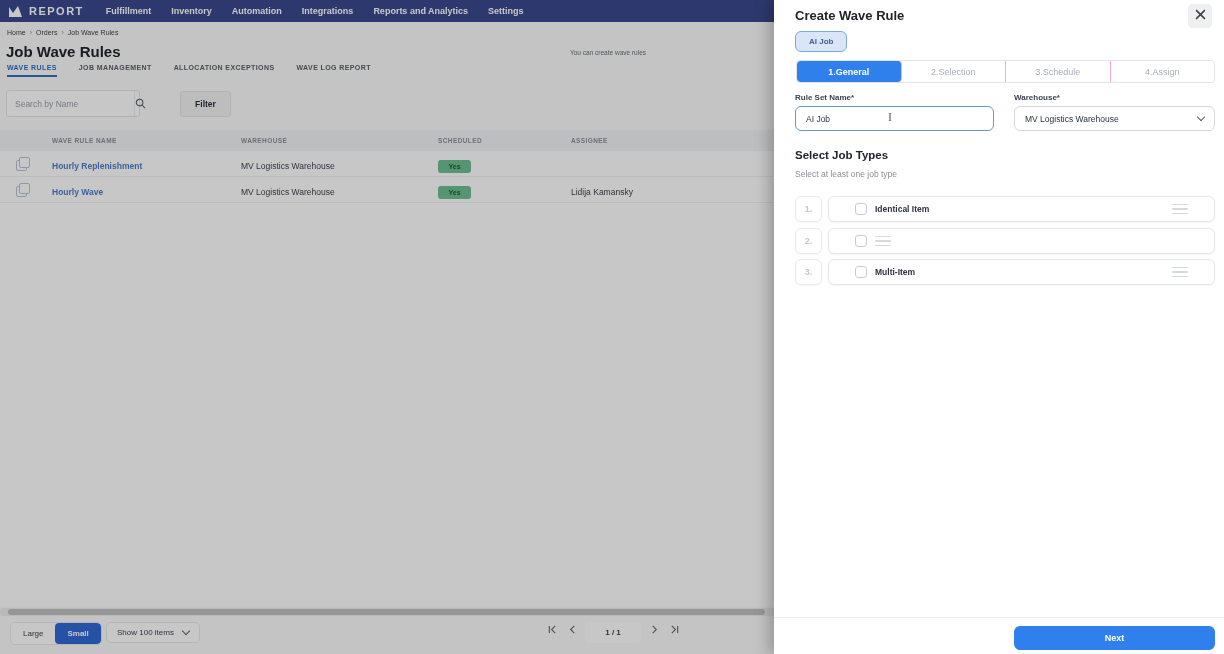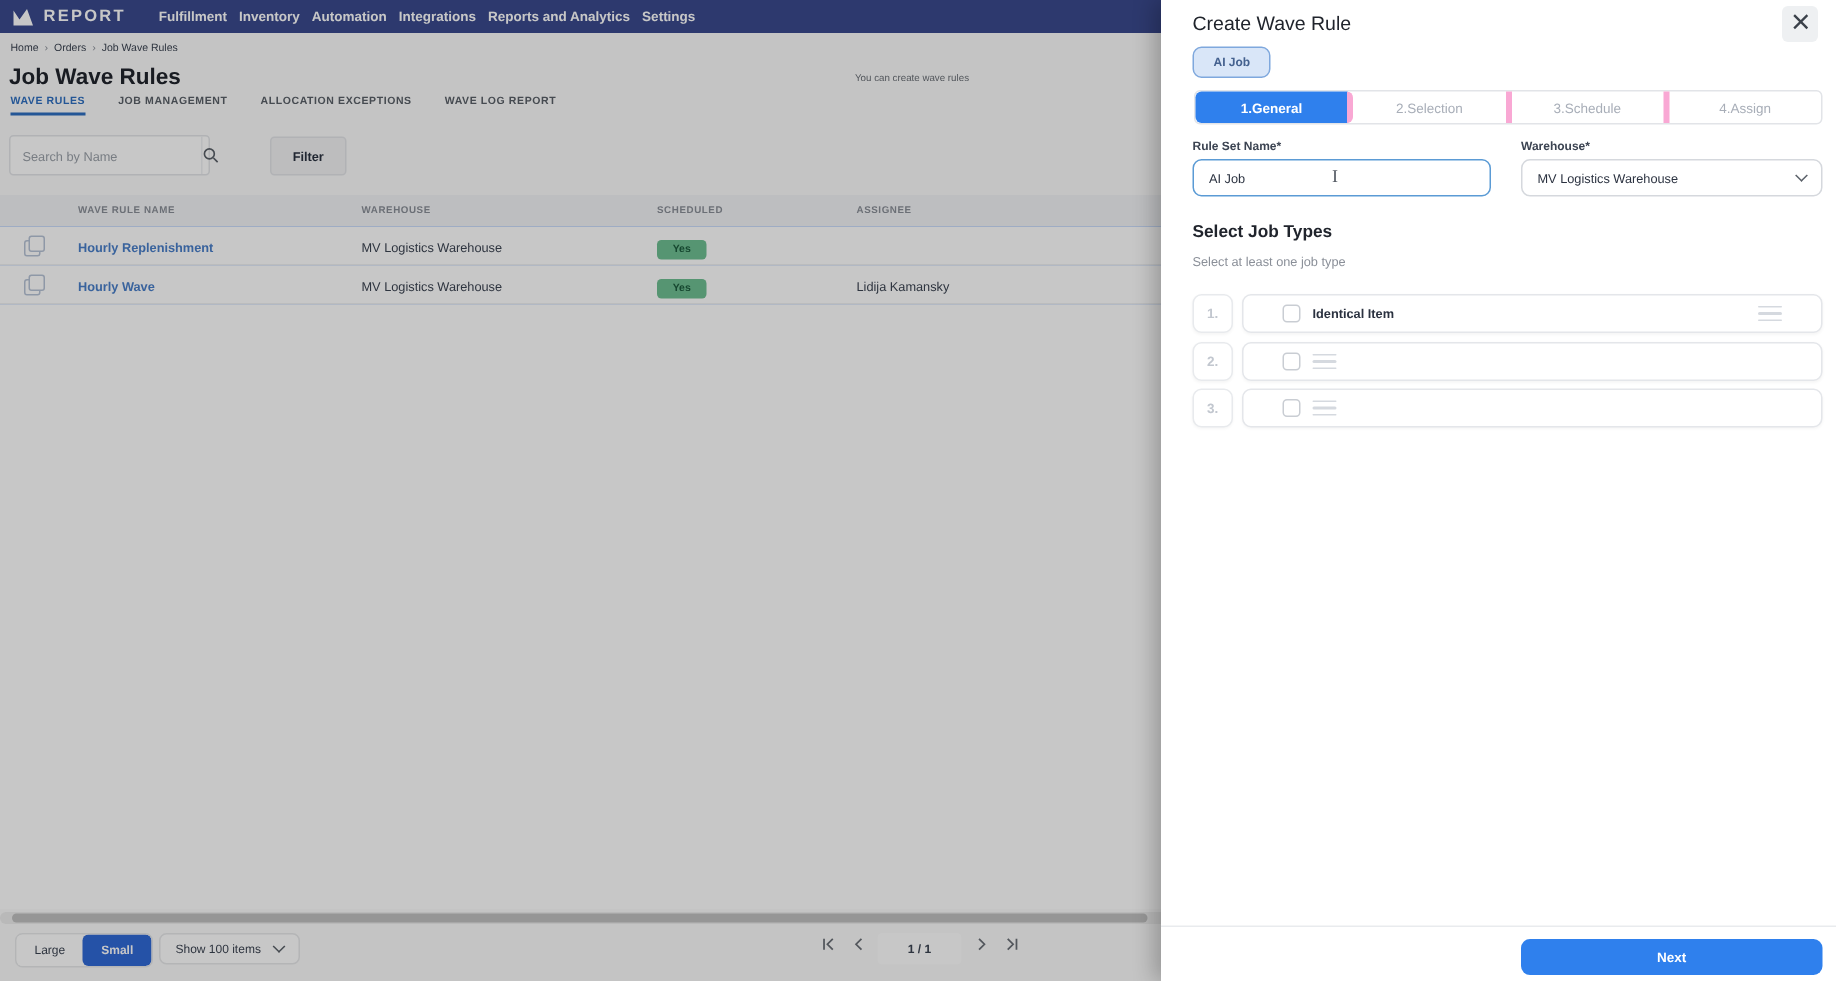--- a/index.html
+++ b/index.html
@@ -4,42 +4,42 @@
 <style>
   * { margin:0; padding:0; box-sizing:border-box; }
   html,body { width:1224px; height:654px; overflow:hidden; }
   body { font-family:"Liberation Sans", sans-serif; background:#fafafa; }
   #app { position:relative; width:1224px; height:654px; background:#fbfbfb; }
 
   
   .nav { position:absolute; left:0; top:0; width:1224px; height:22px; background:#3a4a8d; display:flex; align-items:center; z-index:1; }
   .brand { display:flex; align-items:center; gap:6px; margin-left:8px; }
   .brand-text { color:#ffffff; font-size:11px; font-weight:bold; letter-spacing:1.5px; }
-  .nav-items { display:flex; margin-left:22px; gap:8px; }
+  .nav-items { display:flex; margin-left:22px; gap:20px; }
   .nav-item { color:#ffffff; font-size:9px; font-weight:bold; cursor:pointer; white-space:nowrap; }
 
   
   .breadcrumb { position:absolute; left:7px; top:29px; display:flex; gap:4px; font-size:7px; color:#3c4452; z-index:1; }
   .crumb { cursor:pointer; }
   .crumb-sep { color:#8a8f98; }
   .page-title { position:absolute; left:6px; top:43px; font-size:15px; font-weight:bold; color:#20242c; z-index:1; }
   .page-hint { position:absolute; left:570px; top:49px; font-size:6.5px; color:#6a6f76; z-index:1; }
   .tabs { position:absolute; left:7px; top:64px; display:flex; gap:22px; z-index:1; }
   .tab { font-size:7px; font-weight:bold; letter-spacing:0.4px; color:#5a6068; padding-bottom:4px; cursor:pointer; }
   .tab.active { color:#2f6fc0; border-bottom:2px solid #2f6fc0; }
 
   
   .search-box { position:absolute; left:6px; top:90px; width:134px; height:27px; background:#ffffff; border:1px solid #e3e5e8; border-radius:3px; display:flex; align-items:center; z-index:1; }
   .search-box input { flex:1; border:none; outline:none; font-size:8.5px; color:#5a6068; padding:0 8px; font-family:"Liberation Sans", sans-serif; background:transparent; }
   .search-box input::placeholder { color:#9aa0a8; }
   .search-icon-wrap { width:28px; height:100%; border-left:1px solid #eef0f2; display:flex; align-items:center; justify-content:center; cursor:pointer; }
   .filter-btn { position:absolute; left:180px; top:91px; width:51px; height:26px; background:#f2f3f4; border:1px solid #e3e5e8; border-radius:3px; font-size:8.5px; font-weight:bold; color:#2b3240; cursor:pointer; z-index:1; font-family:"Liberation Sans", sans-serif; }
 
   
-  .table { position:absolute; left:0px; top:130px; width:1224px; z-index:1; background:#3b82f6; }
+  .table { position:absolute; left:0px; top:130px; width:1224px; z-index:1; background:#eab308; }
   .thead { display:flex; height:21px; align-items:center; background:#f3f4f6; }
   .trow { display:flex; height:26px; align-items:center; background:#ffffff; border-bottom:1px solid #f0f1f3; }
   .c-icon { width:44px; display:flex; justify-content:center; }
   .c-name { width:197px; padding-left:8px; }
   .c-wh { width:197px; }
   .c-sch { width:133px; }
   .c-asg { flex:1; }
   .th { font-size:6.5px; font-weight:bold; color:#8a8f98; letter-spacing:0.4px; }
   .cell-link { font-size:8.5px; font-weight:bold; color:#4a7fc9; cursor:pointer; }
   .cell-text { font-size:8.5px; color:#3c4452; }
@@ -62,25 +62,25 @@
   .show-items { position:absolute; left:106px; top:4px; height:21px; padding:0 10px; background:#ffffff; border:1px solid #e7e8ea; border-radius:5px; display:flex; align-items:center; gap:9px; font-size:8px; color:#3c4452; cursor:pointer; }
   .pagination { position:absolute; left:545px; top:4px; display:flex; align-items:flex-start; gap:6px; }
   .pg-btn { width:14px; height:14px; display:flex; align-items:center; justify-content:center; background:transparent; border:none; cursor:pointer; color:#6a6f76; font-size:9px; padding:0; }
   .pg-indicator { width:56px; height:21px; background:#ffffff; border-radius:3px; display:flex; align-items:center; justify-content:center; font-size:8px; font-weight:bold; color:#3c4452; }
 
   
   .overlay { position:absolute; left:0; top:0; width:1224px; height:654px; background:rgba(0,0,0,0.22); z-index:2; }
 
   
   .panel { position:absolute; left:774px; top:0; width:450px; height:654px; background:#ffffff; z-index:3; box-shadow:-5px 0 14px rgba(0,0,0,0.25); }
-  .panel-title { position:absolute; left:21px; top:8px; font-size:13px; font-weight:normal; color:#20242c; }
+  .panel-title { position:absolute; left:21px; top:8px; font-size:13px; font-weight:bold; color:#20242c; }
   .close-btn { position:absolute; right:12px; top:4px; width:24px; height:24px; background:#eef0f2; border:none; border-radius:4px; font-size:13px; color:#3a4049; cursor:pointer; line-height:24px; }
   .chip { position:absolute; left:21px; top:31px; height:21px; padding:0 13px; background:#d9e6f8; border:1.5px solid #7fa8dd; border-radius:6px; font-size:8px; font-weight:bold; color:#44618f; display:flex; align-items:center; cursor:pointer; }
   .steps { position:absolute; left:22px; top:60px; width:419px; height:23px; display:flex; border:1px solid #e2e4e8; border-radius:4px; background:#ffffff; }
-  .step { flex:1; display:flex; align-items:center; justify-content:center; font-size:9px; color:#a8aeb8; border-right:4px solid #f9a8d4; cursor:pointer; }
+  .step { flex:1; display:flex; align-items:center; justify-content:center; font-size:9px; color:#a8aeb8; border-right:1px solid #f9a8d4; cursor:pointer; }
   .step:last-child { border-right:none; }
   .step.active { background:#2f80ed; color:#ffffff; font-weight:bold; border-radius:4px; }
   .form-label { position:absolute; font-size:8px; font-weight:bold; color:#3c4452; }
   .lbl-rule { left:21px; top:93px; }
   .lbl-wh { left:240px; top:93px; }
   .rule-input { position:absolute; left:21px; top:106px; width:199px; height:25px; border:1.5px solid #5b9bd5; border-radius:6px; font-size:8.5px; color:#2b3240; padding:0 10px; outline:none; font-family:"Liberation Sans", sans-serif; }
   .text-cursor { position:absolute; left:114px; top:110px; width:9px; height:16px; pointer-events:none; color:#555b64; font-size:12px; font-family:"Liberation Serif", serif; }
   .wh-select { position:absolute; left:240px; top:106px; width:201px; height:25px; border:1px solid #d5d8dd; border-radius:6px; background:#ffffff; display:flex; align-items:center; justify-content:space-between; padding:0 10px; font-size:8.5px; color:#2b3240; cursor:pointer; }
   .chev { width:6px; height:6px; border-right:1.5px solid #5a6068; border-bottom:1.5px solid #5a6068; transform:rotate(45deg); margin-top:-3px; }
   .section-heading { position:absolute; left:21px; top:149px; font-size:11.5px; font-weight:bold; color:#20242c; }
@@ -270,20 +270,21 @@
             <span></span>
             <span></span>
             <span></span>
           </span>
       </div>
     </div>
     <div class="job-row r2">
       <div class="job-num">3.</div>
       <div class="job-card">
         <span class="job-check"></span>
+        <span class="job-label">Multi-Item</span>
         <span class="drag-handle">
             <span></span>
             <span></span>
             <span></span>
           </span>
       </div>
     </div>
 
     <div class="panel-divider"></div>
     <button class="btn-next">Next</button>

